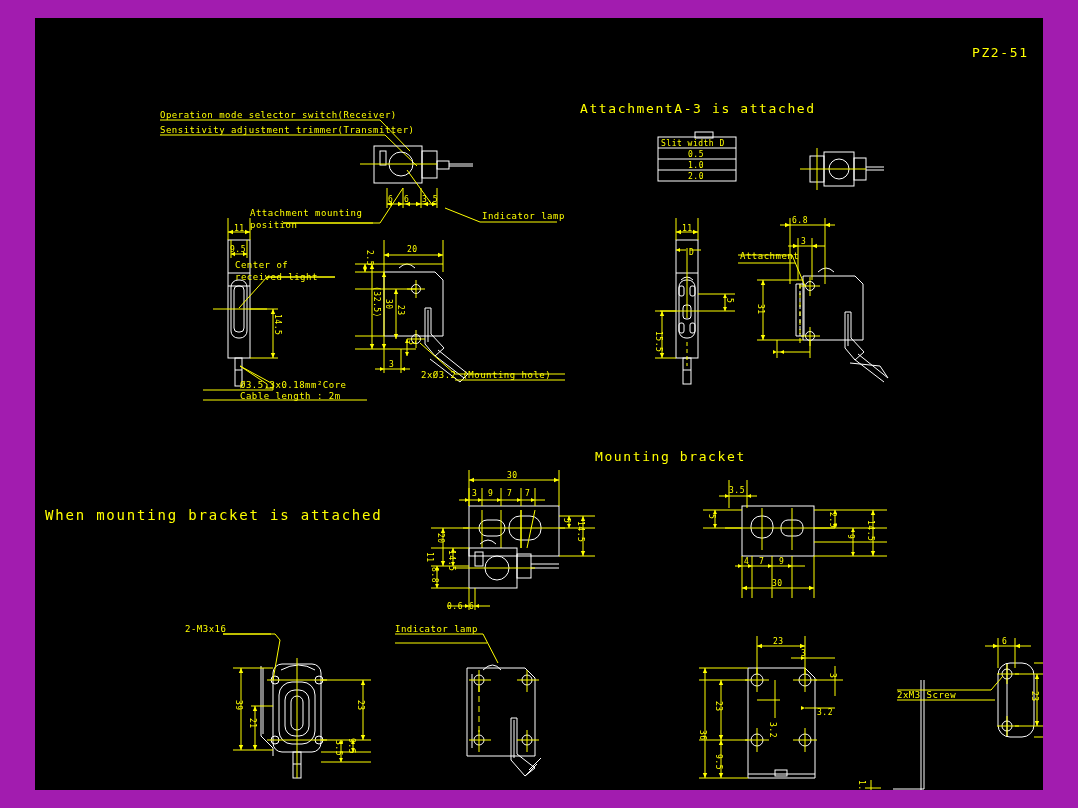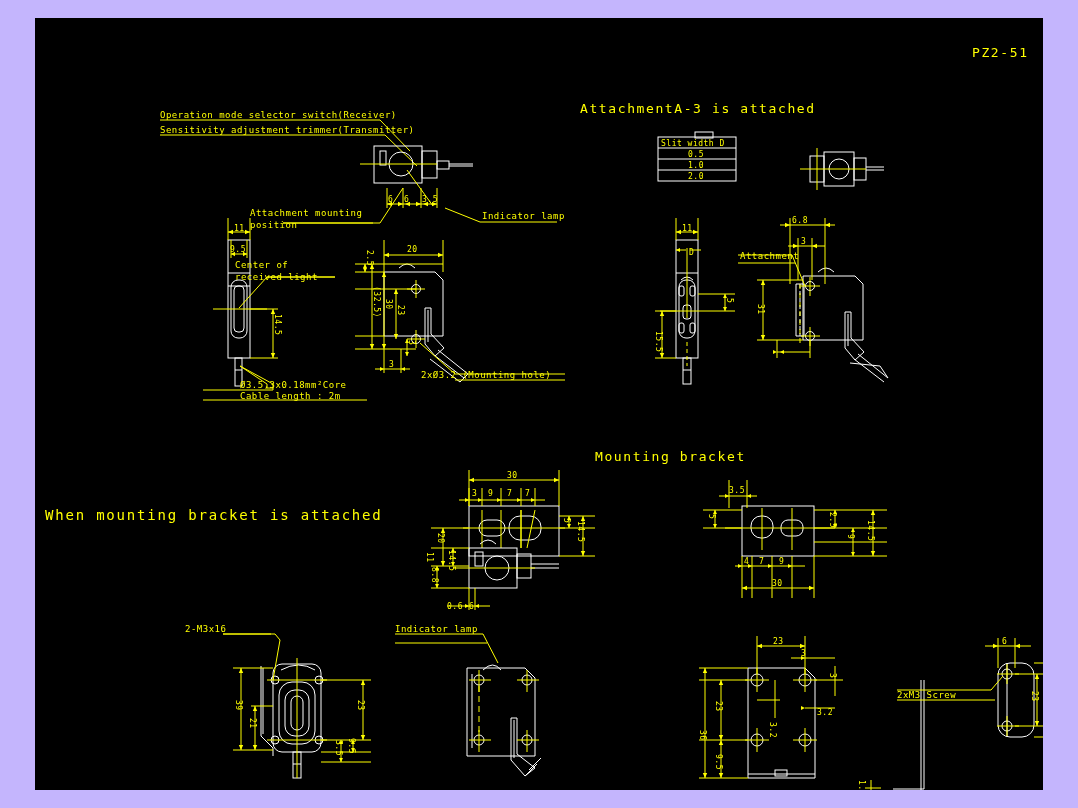--- a/index.html
+++ b/index.html
@@ -1,19 +1,19 @@
 <!DOCTYPE html>
 <html><head>
 <meta charset="utf-8">
 <title>PZ2-51 CAD Drawing</title>
 <style>
   html,body{margin:0;padding:0;background:#8c9cb4;}
   body{width:1078px;height:808px;overflow:hidden;
        font-family:"DejaVu Sans Mono","Liberation Mono",monospace;}
-  #app{position:relative;width:1078px;height:808px;background:#c4b5fd;}
+  #app{position:relative;width:1078px;height:808px;background:#a21caf;}
   #canvas-area{position:absolute;left:35px;top:18px;width:1008px;height:772px;
                background:#000;overflow:hidden;}
   svg{position:absolute;left:0;top:0;}
   .yl{fill:none;stroke:#ffff00;stroke-width:1;}
   .wh{fill:none;stroke:#ffffff;stroke-width:1;}
   .ylf{fill:#ffff00;}
   text{font-family:"DejaVu Sans Mono","Liberation Mono",monospace;fill:#ffff00;
        letter-spacing:.5px;}
   .t8{font-size:8px;}
   .t9{font-size:9px;}

